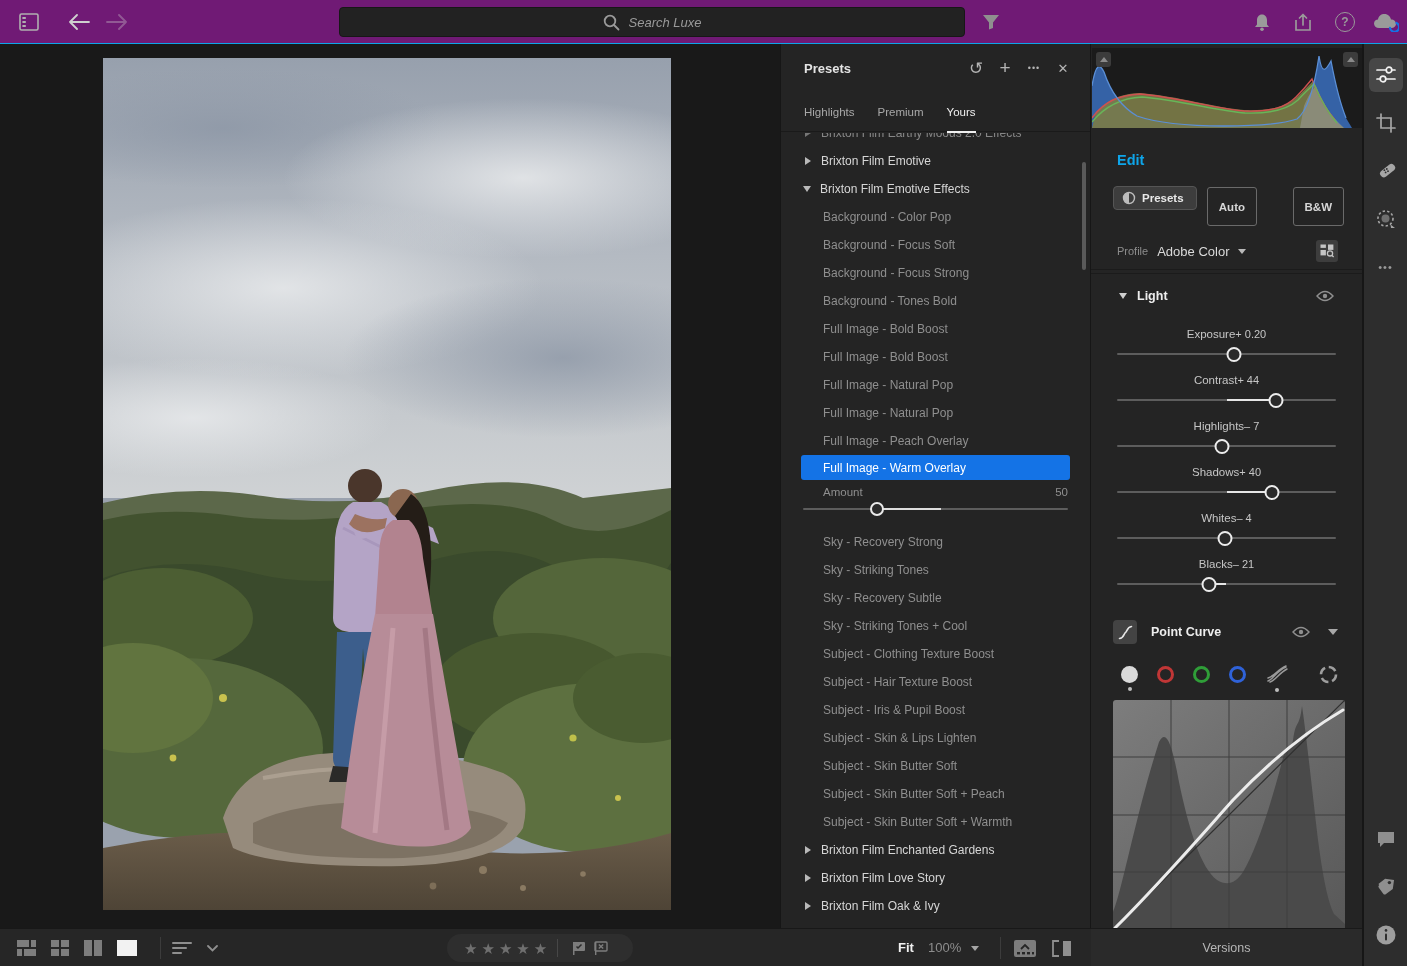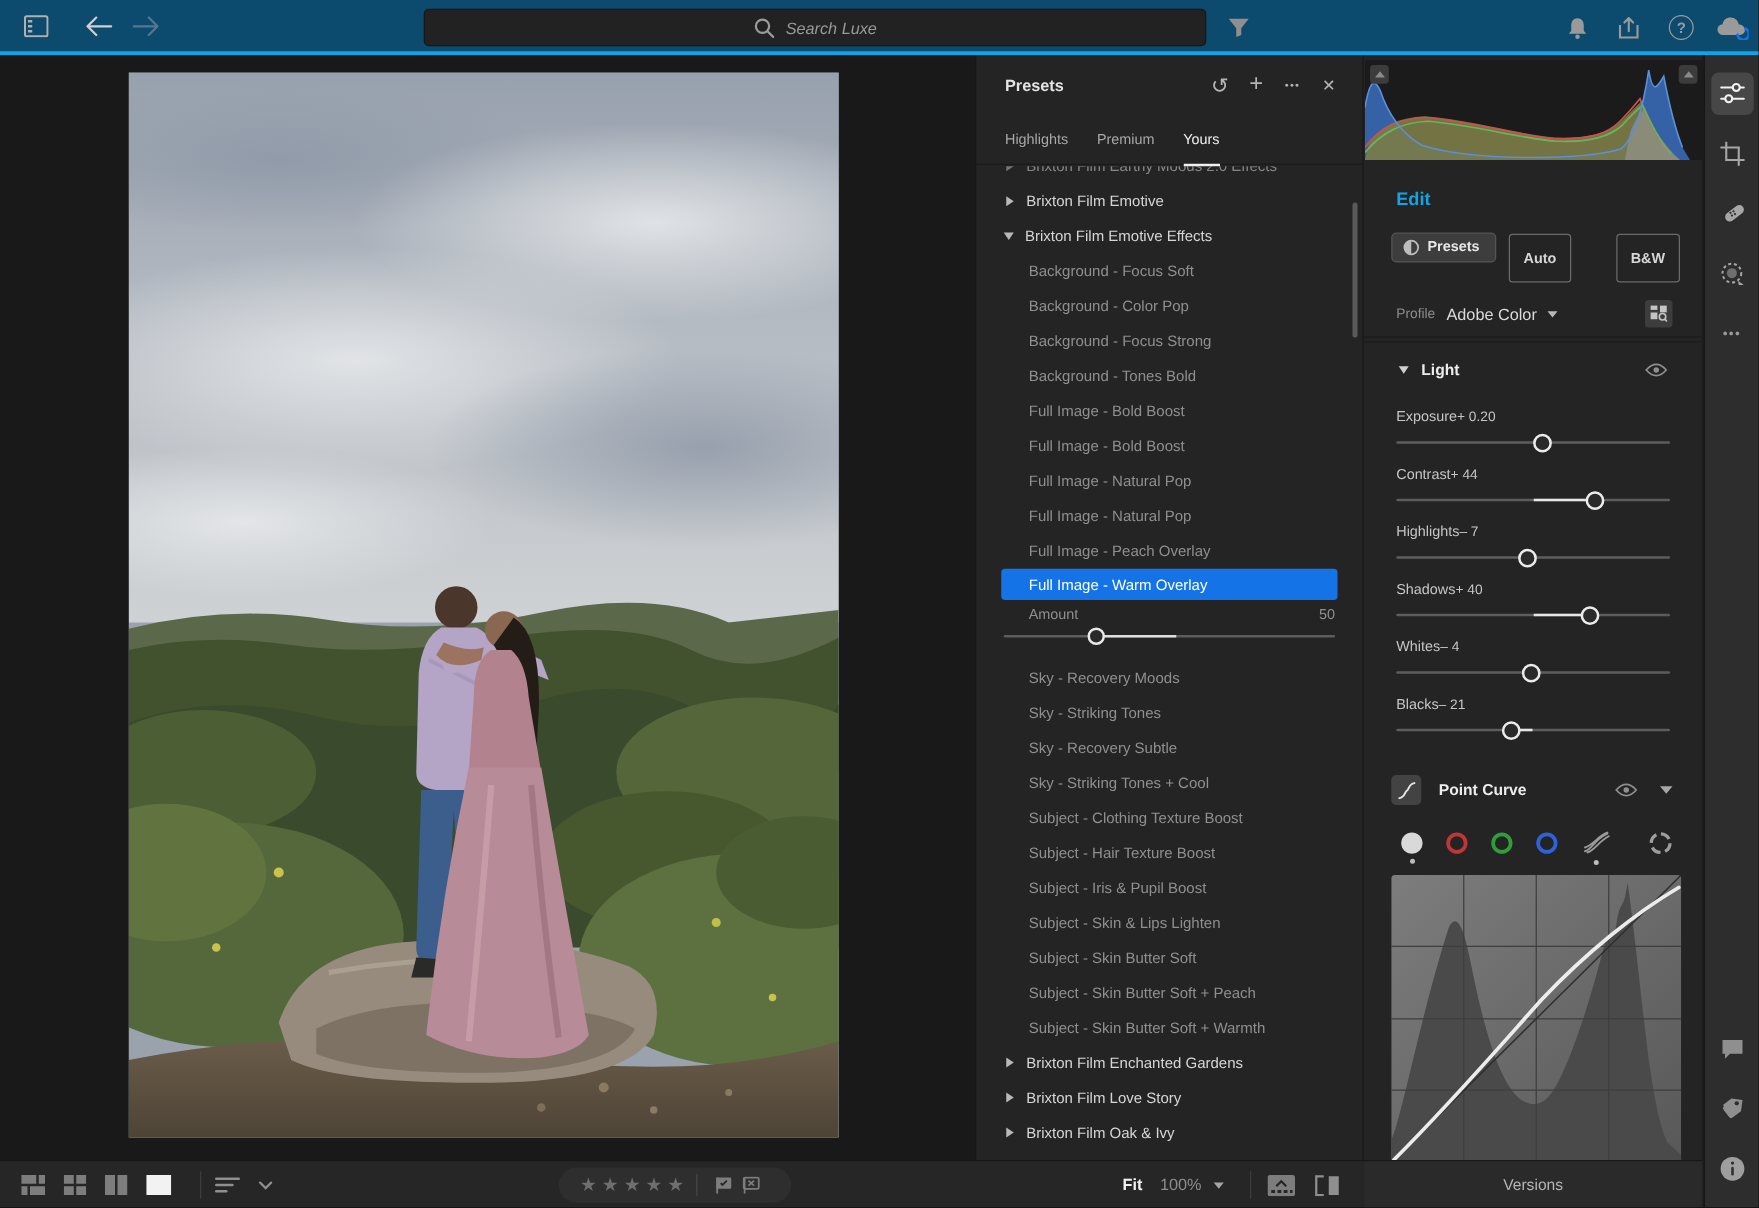--- a/index.html
+++ b/index.html
@@ -1,20 +1,20 @@
 <!DOCTYPE html>
 <html><head>
 <meta charset="utf-8">
 <style>
   html,body{margin:0;padding:0;background:#111;}
   *{box-sizing:border-box;font-family:"Liberation Sans",sans-serif;}
   #app{position:relative;width:1407px;height:966px;background:#1d1d1d;overflow:hidden;color:#ccc;-webkit-user-select:none;}
 
   
-  #topbar{position:absolute;left:0;top:0;width:1407px;height:44px;background:#0c4a6e;border-bottom:3px solid #0ea5e9;display:flex;align-items:center;}
+  #topbar{position:absolute;left:0;top:0;width:1407px;height:44px;background:#701a75;border-bottom:1px solid #0ea5e9;display:flex;align-items:center;}
   .tb-icon{width:32px;height:32px;display:flex;align-items:center;justify-content:center;cursor:pointer;}
   #panel-toggle{margin-left:13px;}
   #back-arrow{margin-left:18px;}
   #fwd-arrow{margin-left:6px;opacity:.35;}
   #searchbox{position:absolute;left:339px;top:7px;width:626px;height:30px;background:#222222;border:1px solid #171717;border-radius:4px;display:flex;align-items:center;justify-content:center;gap:9px;cursor:text;}
   #search-ph{font-style:italic;font-size:13px;color:#9a9a9a;}
   #filter-funnel{position:absolute;left:975px;top:6px;}
   .tb-right{position:absolute;top:6px;}
   #bell-btn{left:1246px;} #share-btn{left:1287px;} #help-btn{left:1329px;} #cloud-btn{left:1370px;}
   #help-circ{width:20px;height:20px;border:1.6px solid #9a9a9a;border-radius:50%;display:flex;align-items:center;justify-content:center;font-size:12px;color:#9a9a9a;font-weight:bold;}
@@ -67,21 +67,21 @@
   #profile-value{margin-left:9px;font-size:13px;color:#dadada;cursor:pointer;}
   #profile-chev{width:0;height:0;border-top:5px solid #b9b9b9;border-left:4px solid transparent;border-right:4px solid transparent;margin-left:9px;cursor:pointer;}
   #profile-browse{position:absolute;right:24px;width:22px;height:22px;background:#3d3d3d;border-radius:3px;display:flex;align-items:center;justify-content:center;cursor:pointer;}
 
   #light-section{position:absolute;left:0;top:230px;width:100%;}
   #light-head{height:44px;display:flex;align-items:center;position:relative;cursor:pointer;}
   #light-chev{width:0;height:0;border-top:6px solid #cfcfcf;border-left:4.5px solid transparent;border-right:4.5px solid transparent;margin-left:28px;}
   #light-title{margin-left:10px;font-size:12.5px;font-weight:bold;color:#ededed;}
   .eye{position:absolute;right:28px;cursor:pointer;}
   .slider{padding:10px 26px 9px 26px;}
-  .s-head{display:flex;justify-content:flex-start;align-items:center;margin-bottom:13px;}
+  .s-head{display:flex;justify-content:center;align-items:center;margin-bottom:13px;}
   .s-label{font-size:11.5px;color:#c6c6c6;}
   .s-val{font-size:11px;color:#c6c6c6;}
   .s-track{position:relative;height:2px;background:#5d5d5d;border-radius:1px;cursor:pointer;}
   .s-fill{position:absolute;top:0;height:2px;background:#e6e6e6;}
   .s-knob{position:absolute;top:-6.5px;width:15px;height:15px;border:2px solid #ececec;border-radius:50%;background:#2a2a2a;transform:translateX(-7.5px);cursor:pointer;}
 
   #curve-section{position:absolute;left:0;top:566px;width:100%;}
   #curve-head{height:44px;display:flex;align-items:center;position:relative;}
   #curve-btn{width:24px;height:24px;margin-left:22px;background:#434343;border-radius:4px;display:flex;align-items:center;justify-content:center;cursor:pointer;}
   #curve-title{margin-left:14px;font-size:12.5px;font-weight:bold;color:#ededed;}
@@ -282,24 +282,24 @@
         </div>
         <div class="p-row group">
           <span class="chev right"></span>
           <span class="p-label">Brixton Film Emotive</span>
         </div>
         <div class="p-row group">
           <span class="chev down"></span>
           <span class="p-label">Brixton Film Emotive Effects</span>
         </div>
         <div class="p-row item">
+          <span class="p-label">Background - Color Pop</span>
+        </div>
+        <div class="p-row item">
           <span class="p-label">Background - Focus Soft</span>
-        </div>
-        <div class="p-row item">
-          <span class="p-label">Background - Color Pop</span>
         </div>
         <div class="p-row item">
           <span class="p-label">Background - Focus Strong</span>
         </div>
         <div class="p-row item">
           <span class="p-label">Background - Tones Bold</span>
         </div>
         <div class="p-row item">
           <span class="p-label">Full Image - Bold Boost</span>
         </div>
@@ -322,21 +322,21 @@
           <div class="amount-head">
             <span>Amount</span>
             <span>50</span>
           </div>
           <div class="a-track">
             <div class="a-fill" style="left: 28%; width: 24%;"></div>
             <div class="a-knob" style="left: 28%;"></div>
           </div>
         </div>
         <div class="p-row item">
-          <span class="p-label">Sky - Recovery Moods</span>
+          <span class="p-label">Sky - Recovery Strong</span>
         </div>
         <div class="p-row item">
           <span class="p-label">Sky - Striking Tones</span>
         </div>
         <div class="p-row item">
           <span class="p-label">Sky - Recovery Subtle</span>
         </div>
         <div class="p-row item">
           <span class="p-label">Sky - Striking Tones + Cool</span>
         </div>

